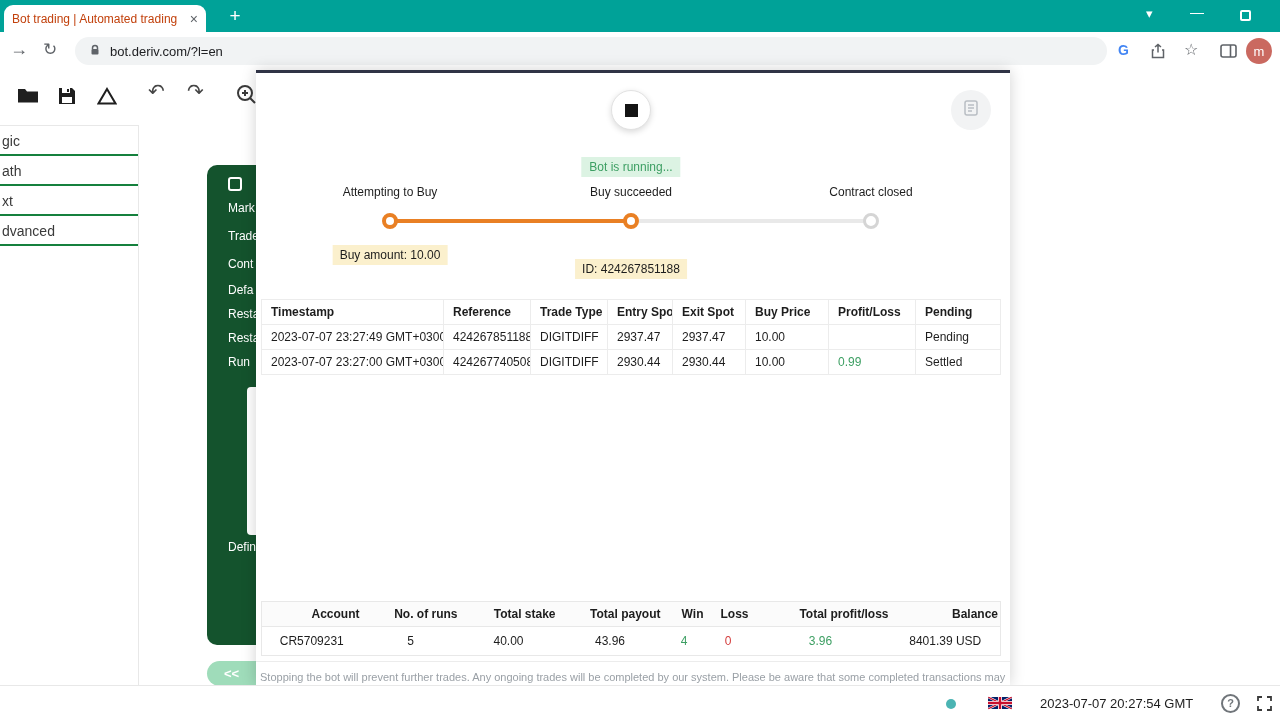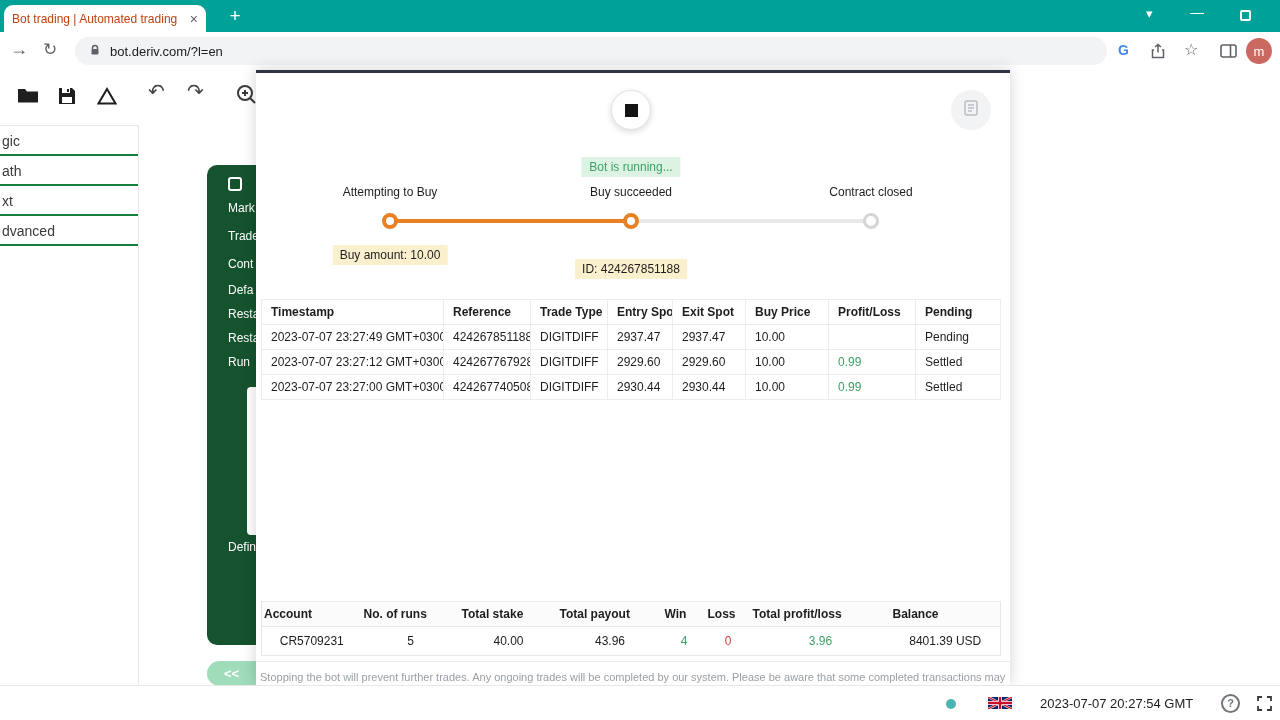--- a/index.html
+++ b/index.html
@@ -86,21 +86,21 @@
 
   .tx-table { position:absolute; left:5px; top:226px; width:739px; border-collapse:collapse;
               table-layout:fixed; font-size:12px; color:#1d1d1d; }
   .tx-table th, .tx-table td { border:1px solid #ececec; padding:5px 2px 5px 9px; text-align:left;
               white-space:nowrap; overflow:hidden; }
   .tx-table th { font-weight:bold; }
   .green { color:#3d9f63; }
 
   .summary-table { position:absolute; left:5px; top:528px; width:739px; border-collapse:collapse;
                    table-layout:fixed; font-size:12px; color:#1d1d1d; border:1px solid #e8e8e8; }
-  .summary-table th { font-weight:bold; padding:5px 2px; text-align:left; background:#fbfbfb;
+  .summary-table th { font-weight:bold; padding:5px 2px; text-align:right; background:#fbfbfb;
                       border-bottom:1px solid #e8e8e8; white-space:nowrap;margin-top:9px; }
   .summary-table td { padding:7px 2px; text-align:center; white-space:nowrap; }
 
   .disclaimer { position:absolute; left:0; top:588px; width:754px; border-top:1px solid #ececec;
                 padding:9px 6px 0 4px; font-size:11px; color:#9aa0a6; white-space:nowrap; overflow:hidden; }
 
   
   .statusbar { position:absolute; left:0; top:685px; width:1280px; height:35px; background:#fff;
                border-top:1px solid #e8e8e8; z-index:6; }
   .net-dot { position:absolute; left:946px; top:13px; width:10px; height:10px; border-radius:50%; background:#4bb4b3; }
@@ -261,30 +261,20 @@
             <td>2023-07-07 23:27:49 GMT+0300</td>
             <td>424267851188</td>
             <td>DIGITDIFF</td>
             <td>2937.47</td>
             <td>2937.47</td>
             <td>10.00</td>
             <td></td>
             <td>Pending</td>
           </tr>
           <tr>
-            <td>2023-07-07 23:27:12 GMT+0300</td>
-            <td>424267767928</td>
-            <td>DIGITDIFF</td>
-            <td>2929.60</td>
-            <td>2929.60</td>
-            <td>10.00</td>
-            <td class="green">0.99</td>
-            <td>Settled</td>
-          </tr>
-          <tr>
             <td>2023-07-07 23:27:00 GMT+0300</td>
             <td>424267740508</td>
             <td>DIGITDIFF</td>
             <td>2930.44</td>
             <td>2930.44</td>
             <td>10.00</td>
             <td class="green">0.99</td>
             <td>Settled</td>
           </tr>
         </tbody>

